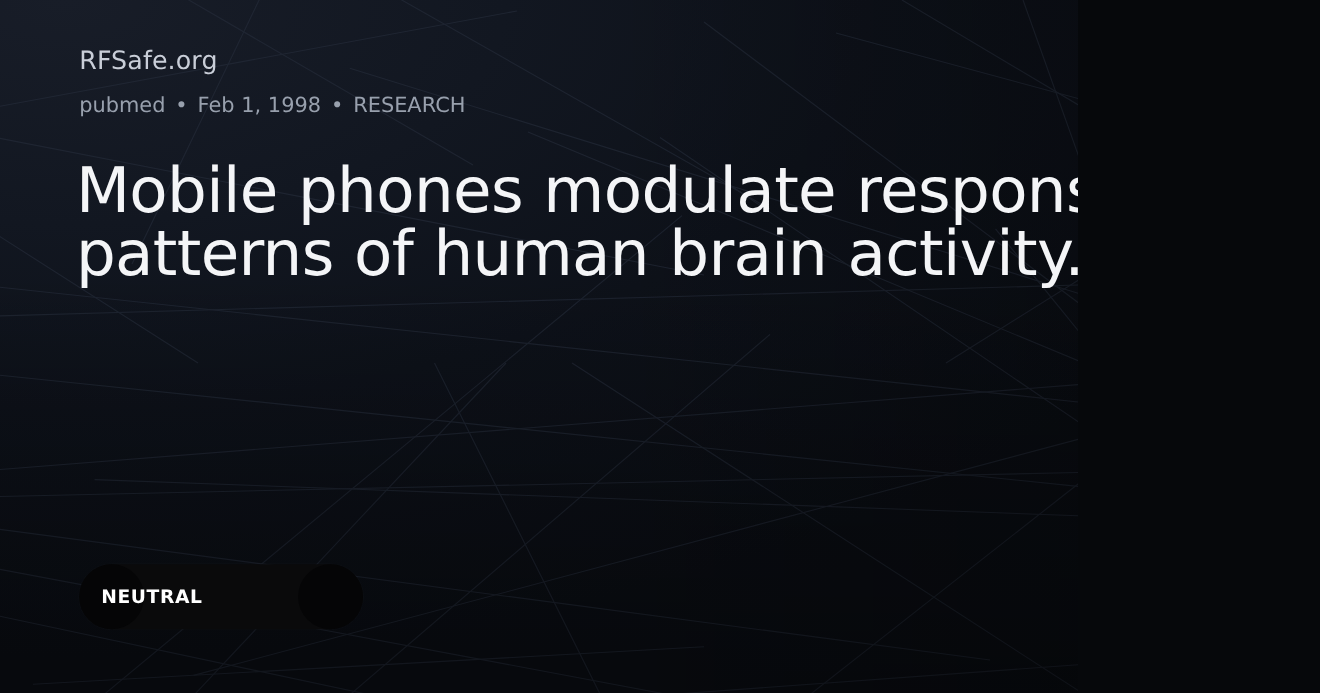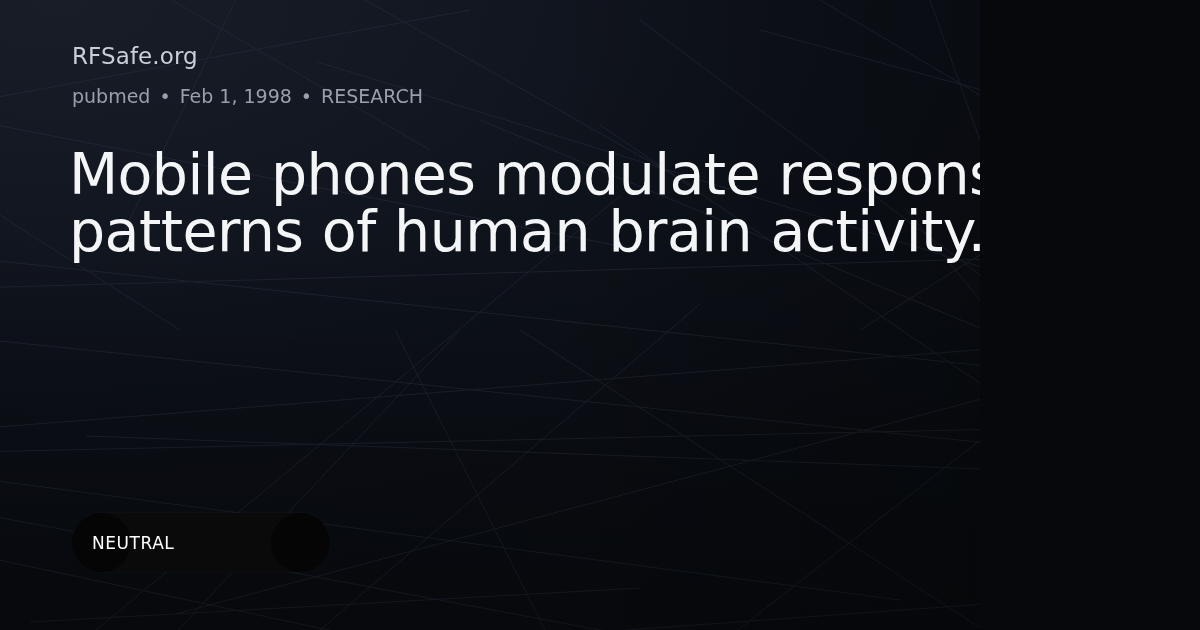--- a/index.html
+++ b/index.html
@@ -104,21 +104,21 @@
   }
   .badge-cap.left  { left:0; }
   .badge-cap.right { right:0; }
 
   .badge-label {
     position:absolute;
     left:20px; top:0;
     height:59px;
     display:flex; align-items:center;
     font-size:17px;
-    font-weight:400;
+    font-weight:700;
     letter-spacing:0.55px;
     color:#ffffff;
     z-index:2;
   }
 </style>
 </head>
 <body>
 
 <div class="card">
 

